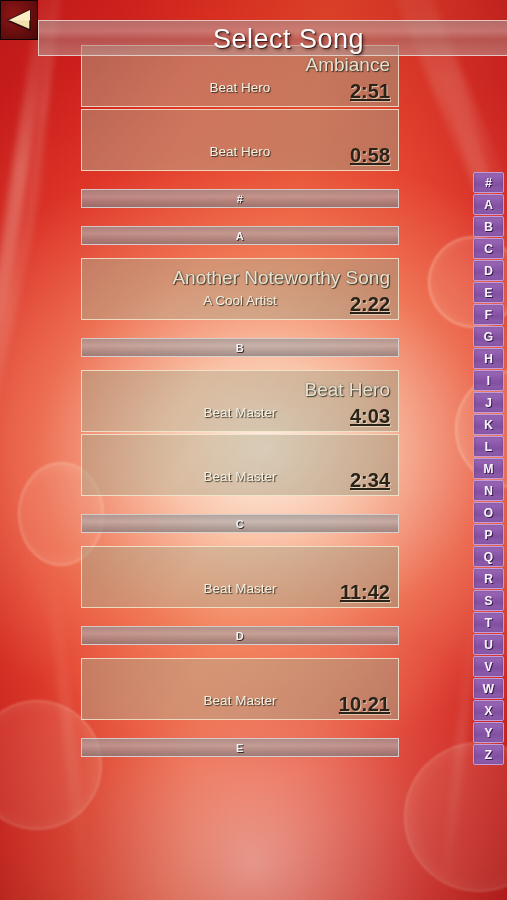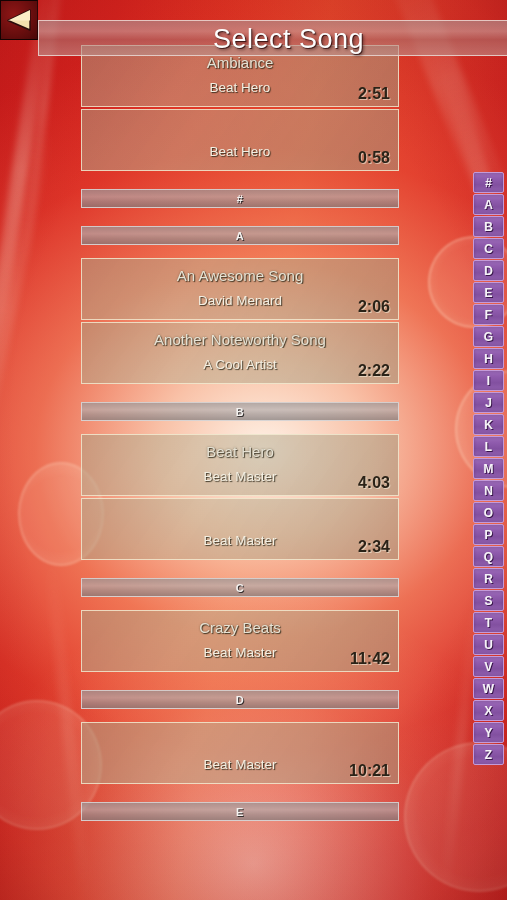--- a/index.html
+++ b/index.html
@@ -111,41 +111,42 @@
       rgba(186,176,146,0.50) 35%,
       rgba(176,164,136,0.52) 65%,
       rgba(160,152,126,0.54) 100%);
     border:1px solid rgba(246,240,214,0.78);
     margin-bottom:2px;
     cursor:pointer;
     overflow:hidden;
   }
   .song-title {
     position:absolute; left:0; right:0; top:8px;
-    text-align:center;
-    font-size:15px;
+    text-align:right;
+    font-size:19px;
     color:#e6e2d4;
     text-shadow:1px 1px 1px rgba(45,40,25,0.85), 0 0 2px rgba(60,50,30,0.5);
     white-space:nowrap; overflow:hidden; text-overflow:ellipsis;
     padding:0 8px;
   }
   .song-artist {
     position:absolute; left:0; right:0; top:34px;
     text-align:center;
     font-size:13.5px;
     color:#f3efe2;
     text-shadow:1px 1px 1px rgba(45,40,25,0.9);
     white-space:nowrap; overflow:hidden; text-overflow:ellipsis;
     padding:0 8px;
   }
   .song-time {
     position:absolute; right:8px; bottom:3px;
-    font-size:16px; font-weight:bold;
+    font-size:20px; font-weight:bold;
     color:#2b2318;
     text-shadow:1px 1px 0 rgba(250,246,230,0.55);
+    text-decoration:underline;
   }
 
   
   .section-divider {
     position:relative;
     width:318px; height:19px;
     margin:13px 0 13px 0;
     background:linear-gradient(to bottom,
       rgba(152,150,152,0.72) 0%,
       rgba(176,174,176,0.66) 40%,
@@ -229,46 +230,40 @@
         <div class="song-artist">Beat Hero</div>
         <div class="song-time">0:58</div>
       </div>
       <div class="section-divider gap-after">
         <span class="section-letter">#</span>
       </div>
       <div class="section-divider gap-after">
         <span class="section-letter">A</span>
       </div>
       <div class="song-row">
-        <div class="song-title">An Awesome Song</div>
-        <div class="song-artist">David Menard</div>
-        <div class="song-time">2:06</div>
-      </div>
-      <div class="song-row">
         <div class="song-title">Another Noteworthy Song</div>
         <div class="song-artist">A Cool Artist</div>
         <div class="song-time">2:22</div>
       </div>
       <div class="section-divider gap-after">
         <span class="section-letter">B</span>
       </div>
       <div class="song-row">
         <div class="song-title">Beat Hero</div>
         <div class="song-artist">Beat Master</div>
         <div class="song-time">4:03</div>
       </div>
       <div class="song-row">
         <div class="song-artist">Beat Master</div>
         <div class="song-time">2:34</div>
       </div>
       <div class="section-divider gap-after">
         <span class="section-letter">C</span>
       </div>
       <div class="song-row">
-        <div class="song-title">Crazy Beats</div>
         <div class="song-artist">Beat Master</div>
         <div class="song-time">11:42</div>
       </div>
       <div class="section-divider gap-after">
         <span class="section-letter">D</span>
       </div>
       <div class="song-row">
         <div class="song-artist">Beat Master</div>
         <div class="song-time">10:21</div>
       </div>

